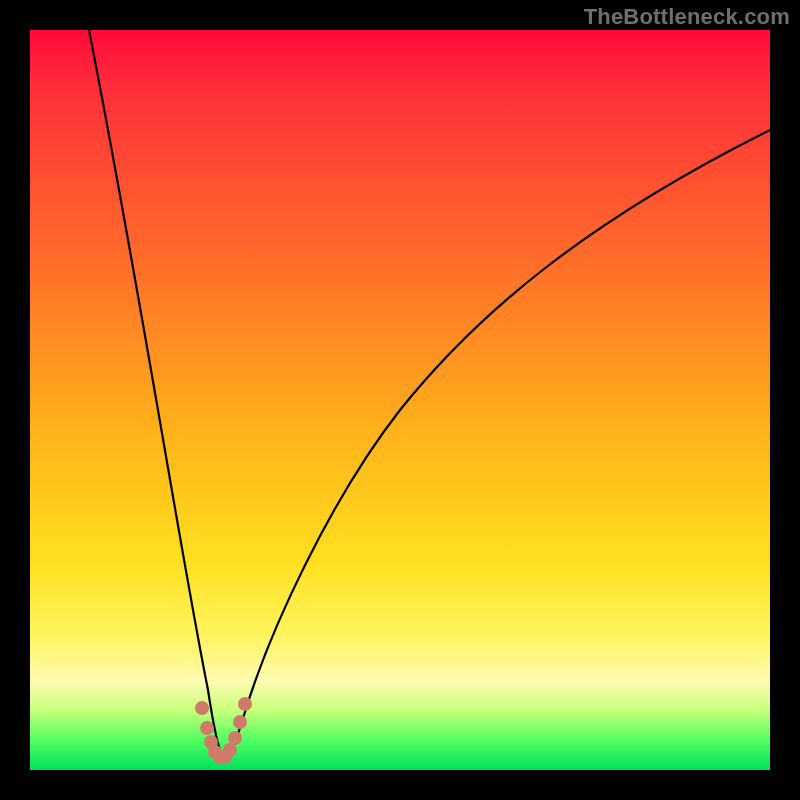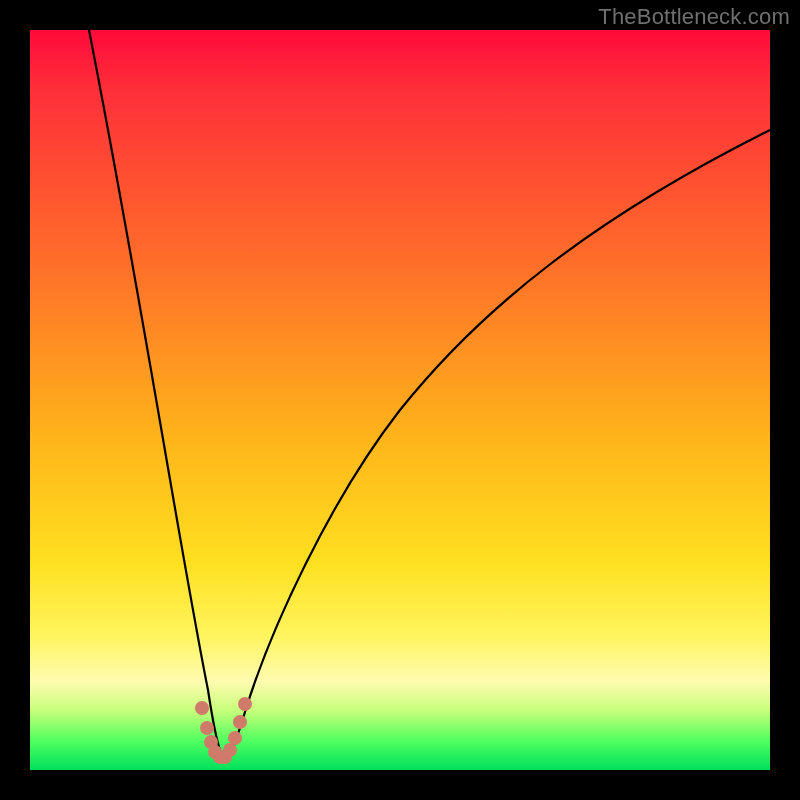--- a/index.html
+++ b/index.html
@@ -45,21 +45,21 @@
     top: 0;
     width: 740px;
     height: 740px;
   }
   .watermark {
     position: absolute;
     top: 4px;
     right: 10px;
     color: #6f6f6f;
     font-size: 22px;
-    font-weight: 400;
+    font-weight: 700;
     letter-spacing: 0.2px;
     user-select: none;
   }
 </style>
 </head>
 <body>
 
 <div class="watermark">TheBottleneck.com</div>
 
 <div class="frame">

